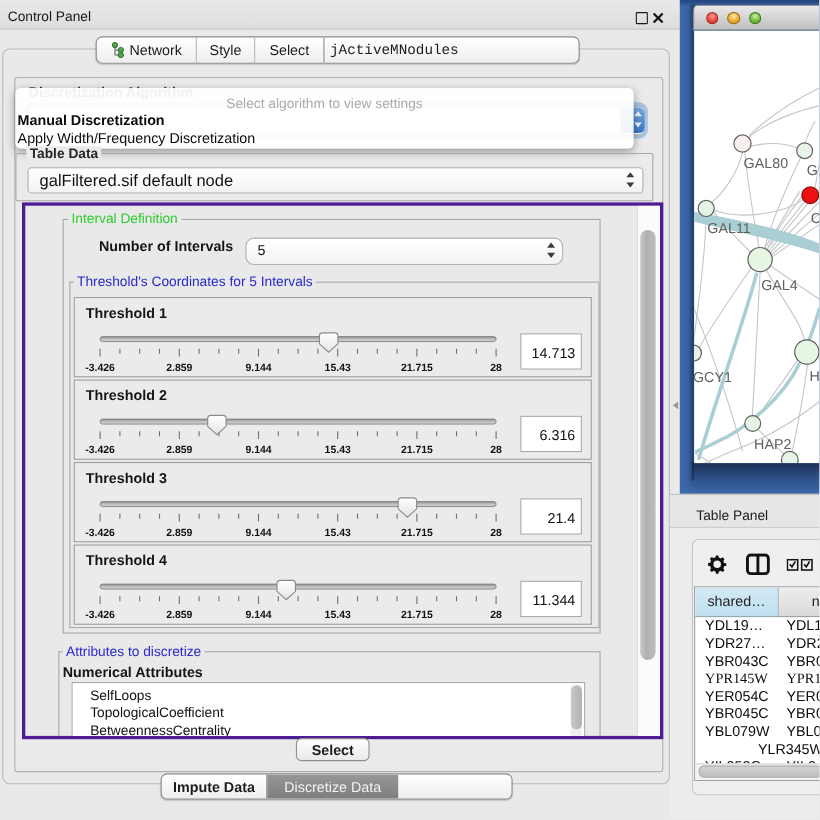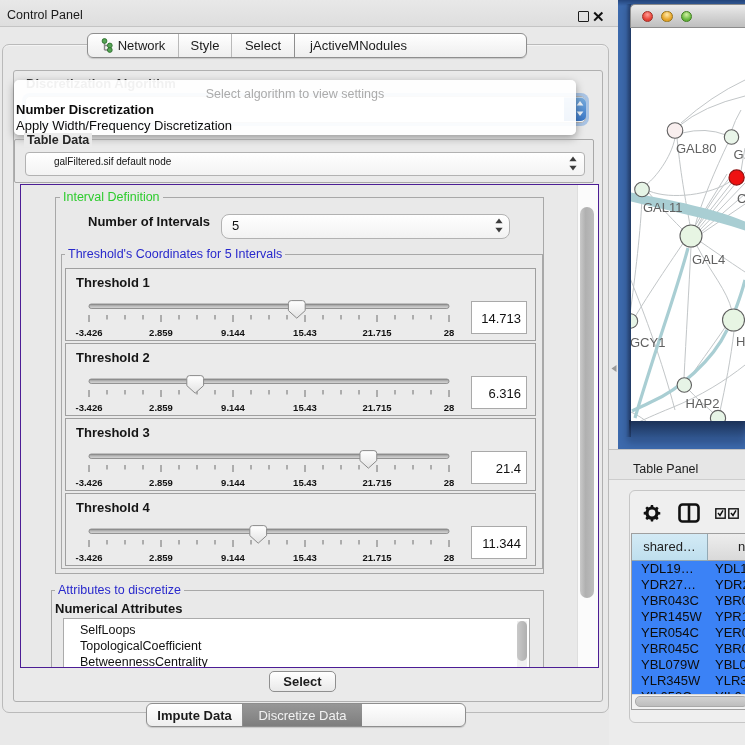--- a/index.html
+++ b/index.html
@@ -30,21 +30,21 @@
     <svg width="13" height="15" viewBox="0 0 13 15" style="margin-right:4px;">
       <line x1="3.5" y1="3" x2="3.5" y2="12" stroke="#8a8a8a" stroke-width="1.4"></line>
       <line x1="3.5" y1="7.5" x2="8" y2="7.5" stroke="#8a8a8a" stroke-width="1.4"></line>
       <line x1="3.5" y1="12" x2="8" y2="12" stroke="#8a8a8a" stroke-width="1.4"></line>
       <circle cx="3.5" cy="3" r="2.4" fill="#55a555" stroke="#2c6e2c" stroke-width="0.9"></circle>
       <circle cx="8.8" cy="7.5" r="2.4" fill="#55a555" stroke="#2c6e2c" stroke-width="0.9"></circle>
       <circle cx="8.8" cy="12" r="2.4" fill="#55a555" stroke="#2c6e2c" stroke-width="0.9"></circle>
     </svg>Network</div>
   <div class="seg" style="width:52px;border-right:1px solid #b9b9b9;">Style</div>
   <div class="seg" style="width:62px;">Select</div>
-  <div class="seg" style="width:127px;border-left:1px solid #8e8e8e;">jActiveMNodules</div>
+  <div class="seg" style="width:127px;border-left:1px solid #8e8e8e;font-family:Liberation Mono, monospace;">jActiveMNodules</div>
 </div>
 
 <div class="abs" style="left:13px;top:70px;width:588px;height:630px;
      background:#eaeaea;border:1px solid #b0b0b0;border-radius:3px;"></div>
 
 <div class="abs" style="left:26px;top:76px;font-size:13px;font-weight:bold;color:#3c3c3c;">Discretization Algorithm</div>
 <div class="abs" style="left:25px;top:96px;width:559px;height:25px;border-radius:5px;
      background:#ffffff;border:1px solid #b5b5b5;
      box-shadow:0 0 0 3px rgba(125,170,225,0.6);"></div>
 <div class="abs" style="left:564px;top:96.5px;width:21.5px;height:24px;
@@ -52,37 +52,37 @@
      box-shadow:inset 0 1px 0 rgba(255,255,255,0.5);"></div>
 <svg class="abs" style="left:575px;top:100px;" width="10" height="17" viewBox="0 0 10 17">
   <path d="M5 1 L8.4 5.6 L1.6 5.6 Z" fill="rgba(255,255,255,0.92)"></path>
   <path d="M5 16 L8.4 11.4 L1.6 11.4 Z" fill="rgba(255,255,255,0.92)"></path>
 </svg>
 
 <div class="abs" style="left:14px;top:80px;width:562px;height:55px;border-radius:5px;
      background:rgba(255,255,255,0.93);box-shadow:0 3px 9px rgba(0,0,0,0.35);"></div>
 <div class="abs" style="left:14px;top:87px;width:562px;text-align:center;
      font-size:12.5px;color:#ababab;">Select algorithm to view settings</div>
-<div class="abs" style="left:16px;top:102px;font-size:13px;font-weight:bold;color:#0c0c0c;">Number Discretization</div>
+<div class="abs" style="left:16px;top:102px;font-size:13px;font-weight:bold;color:#0c0c0c;">Manual Discretization</div>
 <div class="abs" style="left:16px;top:118px;font-size:13px;color:#0c0c0c;">Apply Width/Frequency Discretization</div>
 
 <div class="abs" style="left:14px;top:139px;width:578px;height:42px;
      border:1px solid #a8a8a8;border-radius:2px;"></div>
 <div class="abs" style="left:24px;top:133px;padding:0 3px;background:#eaeaea;
      font-size:12.5px;font-weight:600;color:#262626;">Table Data</div>
 <div class="abs" style="left:25px;top:152px;width:558px;height:22px;border-radius:4px;
      background:linear-gradient(#ffffff,#f3f3f3);border:1px solid #b2b2b2;"></div>
-<div class="abs" style="left:36px;top:156px;font-size:10px;color:#111;margin-left:18px;">galFiltered.sif default node</div>
+<div class="abs" style="left:36px;top:156px;font-size:15px;color:#111;">galFiltered.sif default node</div>
 <svg class="abs" style="left:568px;top:156px;" width="10" height="15" viewBox="0 0 10 15">
   <path d="M5 0.5 L8.6 5.2 L1.4 5.2 Z" fill="#3c3c3c"></path>
   <path d="M5 14.5 L8.6 9.8 L1.4 9.8 Z" fill="#3c3c3c"></path>
 </svg>
 
 <div id="scrollpane" class="abs" style="left:20px;top:184px;width:577px;height:482px;
-     border:1px solid #4c1d95;overflow:hidden;background:#e9e9e9;">
+     border:3px solid #4c1d95;overflow:hidden;background:#e9e9e9;">
 
   <div id="scrollcontent" class="abs" style="left:0;top:0;width:577px;height:482px;"><div class="abs" style="left:34px;top:12px;width:487px;height:375px;border:1px solid #a8a8a8;"></div><div class="abs" style="left:39px;top:4.5px;padding:0 3px;background:#e9e9e9;font-size:12.5px;color:#2ecc2e;">Interval Definition</div><div class="abs" style="left:67px;top:29px;font-size:13px;font-weight:bold;color:#151515;">Number of Intervals</div><div class="abs" style="left:200px;top:29px;width:287px;height:23px;border:1px solid #b2b2b2;border-radius:8px;background:linear-gradient(#ffffff,#f2f2f2);"></div><div class="abs" style="left:211px;top:33px;font-size:13px;color:#111;">5</div><svg class="abs" style="left:473px;top:33px;" width="10" height="15" viewBox="0 0 10 15">
         <path d="M5 0.5 L8.6 5.2 L1.4 5.2 Z" fill="#3c3c3c"></path>
         <path d="M5 14.5 L8.6 9.8 L1.4 9.8 Z" fill="#3c3c3c"></path>
       </svg><div class="abs" style="left:40px;top:69px;width:480px;height:313px;border:1px solid #a8a8a8;"></div><div class="abs" style="left:44px;top:61.5px;padding:0 3px;background:#e9e9e9;font-size:12.5px;color:#2929cc;">Threshold's Coordinates for 5 Intervals</div><div class="abs" style="left:44px;top:83px;width:469px;height:71px;border:1px solid #9f9f9f;background:#ebebeb;"></div><div class="abs" style="left:55px;top:90px;font-size:13px;font-weight:bold;color:#151515;">Threshold 1</div><svg class="abs" style="left:44px;top:111px;" width="469" height="42" viewBox="0 0 469 42">
         <rect x="24" y="8" width="360" height="4.5" rx="2.2" fill="url(#trk)" stroke="#7f7f7f" stroke-width="0.8"></rect>
         <line x1="24" y1="19" x2="24" y2="26" stroke="#6f6f6f" stroke-width="1"></line>
         <line x1="42" y1="19" x2="42" y2="23.5" stroke="#6f6f6f" stroke-width="1"></line>
         <line x1="60" y1="19" x2="60" y2="23.5" stroke="#6f6f6f" stroke-width="1"></line>
         <line x1="78" y1="19" x2="78" y2="23.5" stroke="#6f6f6f" stroke-width="1"></line>
@@ -304,21 +304,21 @@
   <line x1="11" y1="1.5" x2="11" y2="18.5" stroke="#111" stroke-width="2.6"></line>
 </svg>
 <svg class="abs" style="left:715px;top:508px;" width="25" height="11" viewBox="0 0 25 11">
   <rect x="0.8" y="0.8" width="9.4" height="9.4" fill="none" stroke="#111" stroke-width="1.4"></rect>
   <path d="M3 5 l2 2.4 l3-5" fill="none" stroke="#111" stroke-width="1.5"></path>
   <rect x="13.8" y="0.8" width="9.4" height="9.4" fill="none" stroke="#111" stroke-width="1.4"></rect>
   <path d="M16 5 l2 2.4 l3-5" fill="none" stroke="#111" stroke-width="1.5"></path>
 </svg>
 
 <div class="abs" style="left:631px;top:533px;width:114px;height:175px;
-     border:1px solid #9f9f9f;border-right:none;background:#3b82f6;overflow:hidden;">
+     border:1px solid #9f9f9f;border-right:none;background:#ffffff;overflow:hidden;">
   <div style="position:absolute;left:0;top:0;width:76px;height:26.5px;
        background:linear-gradient(#d3eaf5,#bfdfee);border-right:1px solid #93a9b4;
        border-bottom:1px solid #93a9b4;box-sizing:border-box;
        display:flex;align-items:center;justify-content:center;font-size:13px;color:#222;">shared…</div>
   <div style="position:absolute;left:76px;top:0;width:38px;height:26.5px;
        background:linear-gradient(#ededed,#d9d9d9);border-bottom:1px solid #9f9f9f;
        box-sizing:border-box;display:flex;align-items:center;font-size:13px;color:#222;">
        <span style="margin-left:30px;">name</span>
     </div>
   <div id="rows" style="position:absolute;left:0;top:26.5px;width:114px;font-size:13px;color:#0d0d0d;">
@@ -327,37 +327,37 @@
         <span style="position:absolute;left:83px;">YDL1</span>
       </div>
       <div style="position:relative;height:16px;line-height:16px;">
         <span style="position:absolute;left:9px;">YDR27…</span>
         <span style="position:absolute;left:83px;">YDR2</span>
       </div>
       <div style="position:relative;height:16px;line-height:16px;text-decoration:underline;">
         <span style="position:absolute;left:9px;">YBR043C</span>
         <span style="position:absolute;left:83px;">YBR0</span>
       </div>
-      <div style="position:relative;height:16px;line-height:16px;">
+      <div style="position:relative;height:16px;line-height:16px;font-family:Liberation Serif, serif;">
         <span style="position:absolute;left:9px;">YPR145W</span>
         <span style="position:absolute;left:83px;">YPR1</span>
       </div>
       <div style="position:relative;height:16px;line-height:16px;">
         <span style="position:absolute;left:9px;">YER054C</span>
         <span style="position:absolute;left:83px;">YER0</span>
       </div>
       <div style="position:relative;height:16px;line-height:16px;padding-left:32px;">
         <span style="position:absolute;left:9px;">YBR045C</span>
         <span style="position:absolute;left:83px;">YBR0</span>
       </div>
       <div style="position:relative;height:16px;line-height:16px;">
         <span style="position:absolute;left:9px;">YBL079W</span>
         <span style="position:absolute;left:83px;">YBL0</span>
       </div>
-      <div style="position:relative;height:16px;line-height:16px;">
+      <div style="position:relative;height:16px;line-height:16px;margin-left:48px;">
         <span style="position:absolute;left:9px;">YLR345W</span>
         <span style="position:absolute;left:83px;">YLR3</span>
       </div>
       <div style="position:relative;height:16px;line-height:16px;">
         <span style="position:absolute;left:9px;">YIL052C</span>
         <span style="position:absolute;left:83px;">YIL0</span>
       </div>
     </div>
   <div style="position:absolute;left:0;bottom:0;width:114px;height:14px;
        background:#f2f2f2;border-top:1px solid #d6d6d6;"></div>

